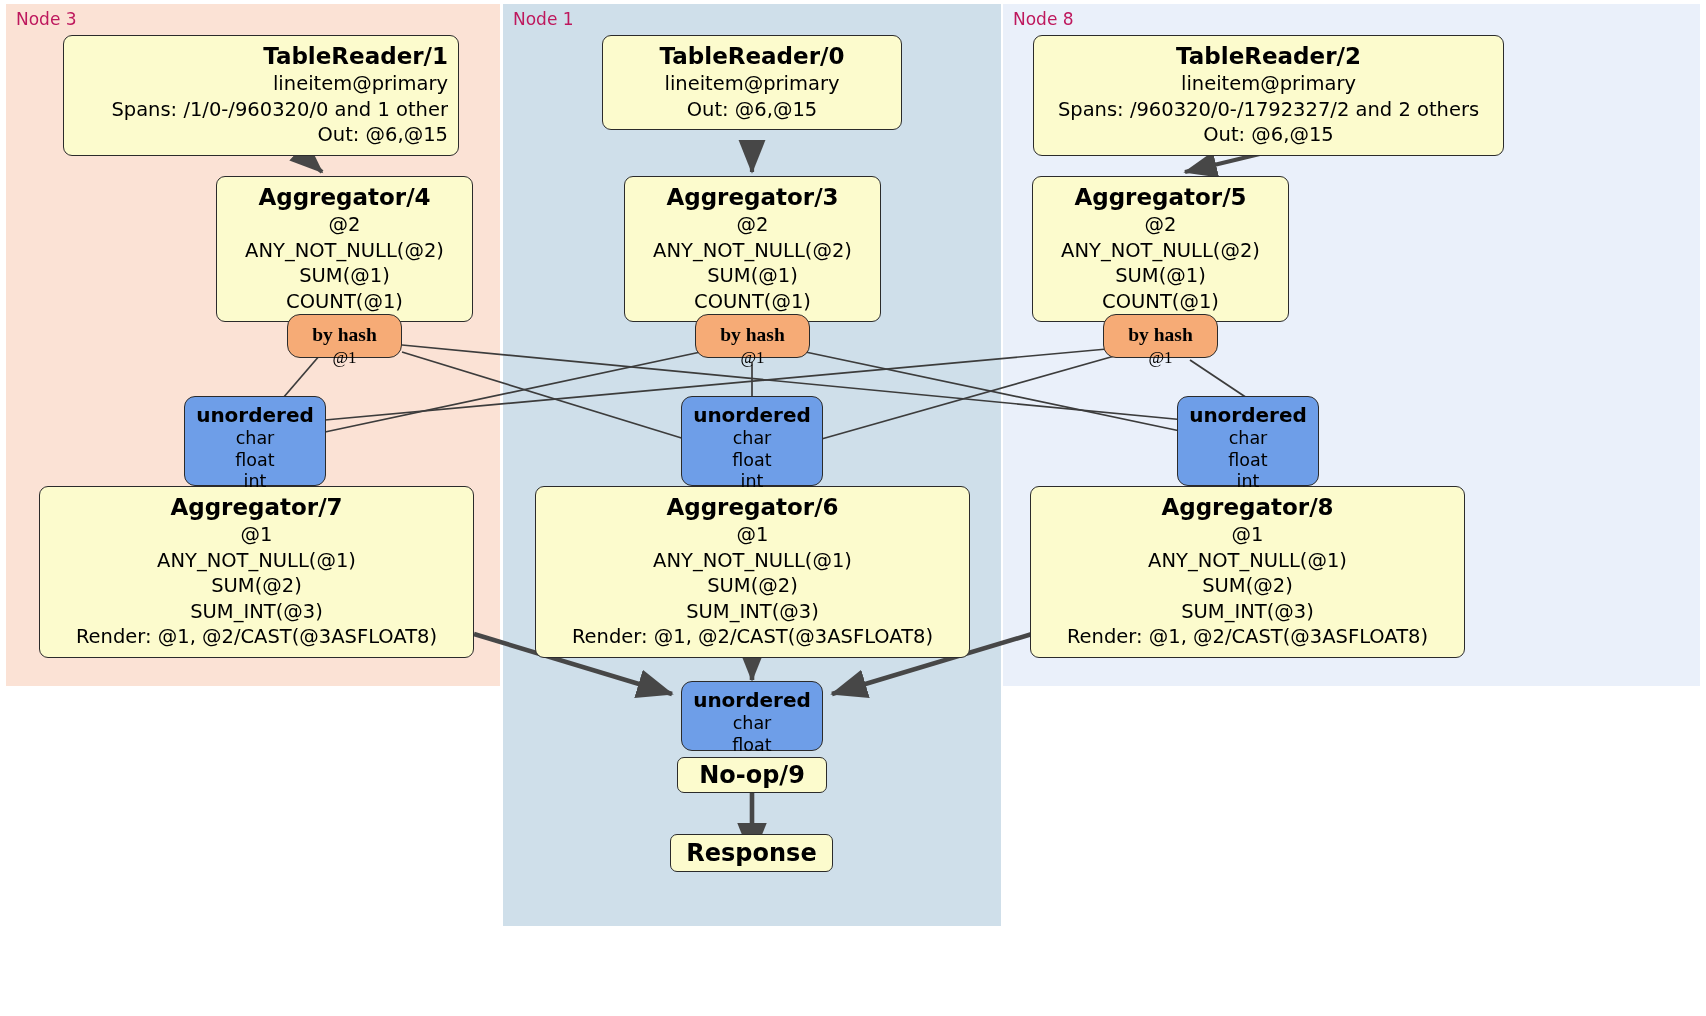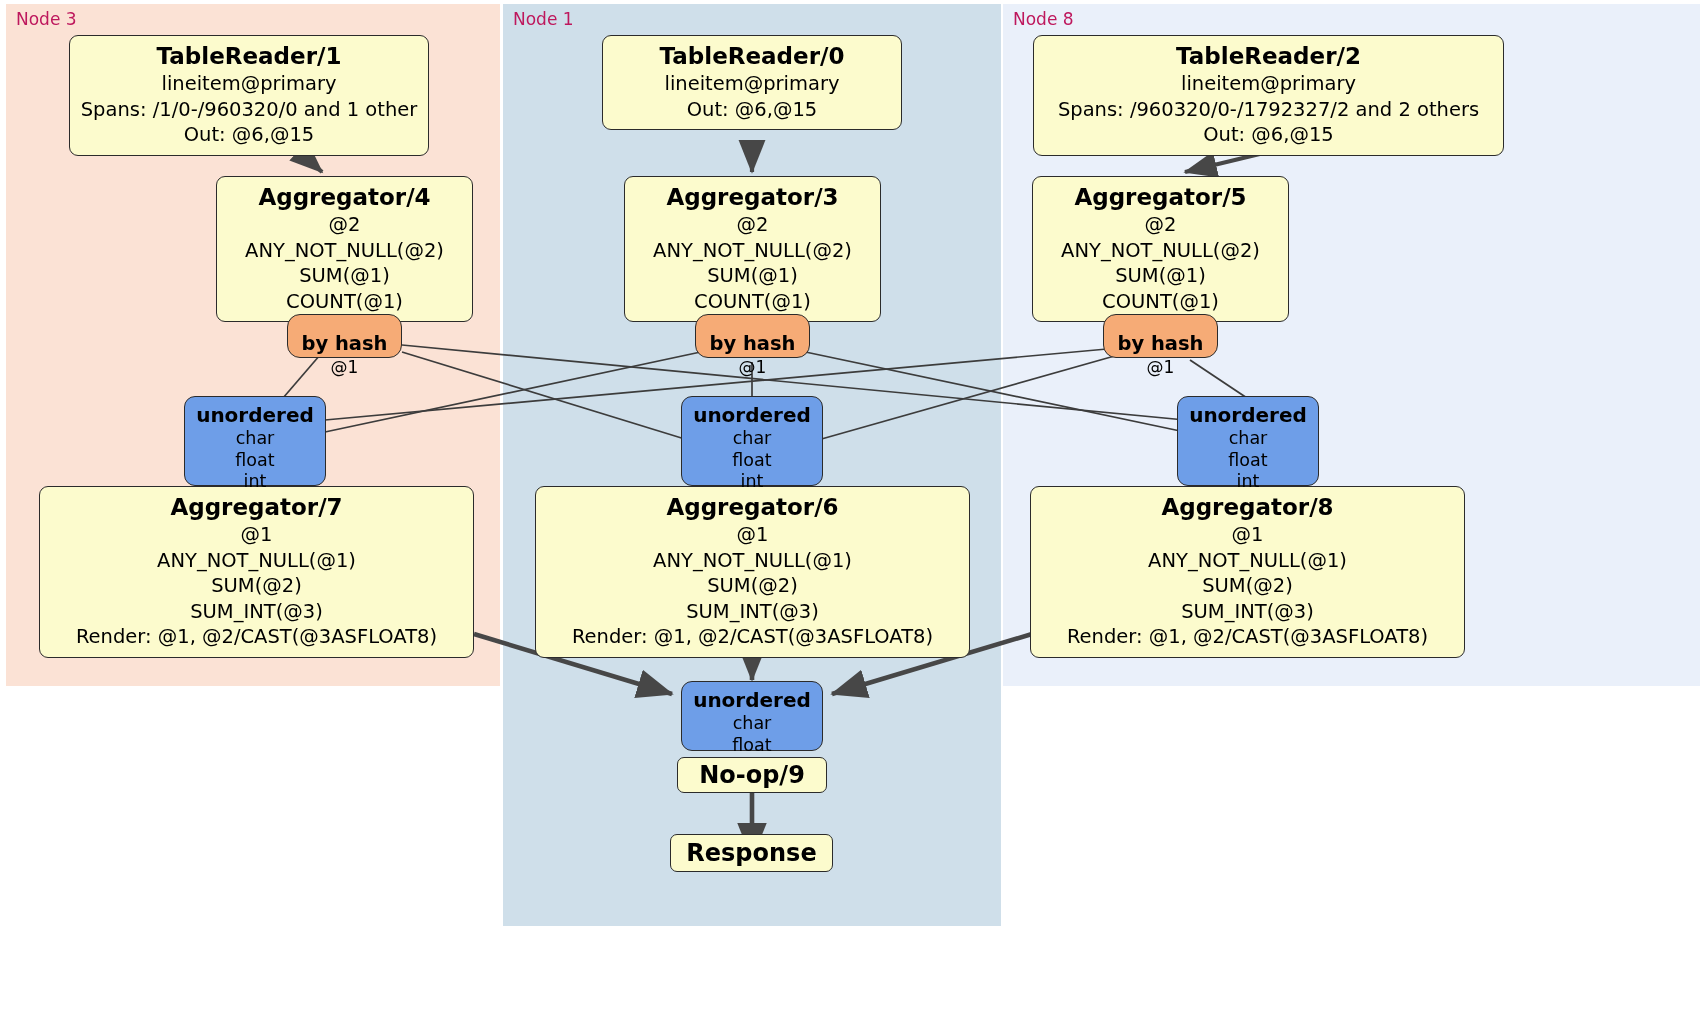--- a/index.html
+++ b/index.html
@@ -70,21 +70,22 @@
     display: flex;
     align-items: center;
     justify-content: center;
   }
   .sender-box {
     background: #f6ab76;
     border: 1.6px solid #2b2b2b;
     border-radius: 13px;
     font-size: 17px;
     line-height: 22px;
-    padding-top: 17px;
+    padding-top: 8px;
+    font-family: Liberation Serif, serif;
   }
   .sender-box .title {
     font-weight: bold;
     font-size: 19.5px;
     line-height: 24px;
   }
   .receiver-box {
     background: #6e9ee8;
     border: 1.6px solid #2b2b2b;
     border-radius: 11px;
@@ -148,21 +149,21 @@
     </g>
 
     <g stroke="#474747" stroke-width="4.6" fill="none" marker-end="url(#arrowThick)">
       <path d="M474,634 L672,694"></path>
       <path d="M752,657 L752,680"></path>
       <path d="M1032,634 L832,694"></path>
       <path d="M752,790 L752,858"></path>
     </g>
   </svg>
 
-  <div class="proc-box zmid" style="left:69px; top:35px; width:360px;">
+  <div class="proc-box zmid" style="left:63px; top:35px; width:396px;text-align:right;">
     <div class="title">TableReader/1</div>
     <div>lineitem@primary</div>
     <div>Spans: /1/0-/960320/0 and 1 other</div>
     <div>Out: @6,@15</div>
   </div>
 
   <div class="proc-box zmid" style="left:602px; top:35px; width:300px;">
     <div class="title">TableReader/0</div>
     <div>lineitem@primary</div>
     <div>Out: @6,@15</div>

